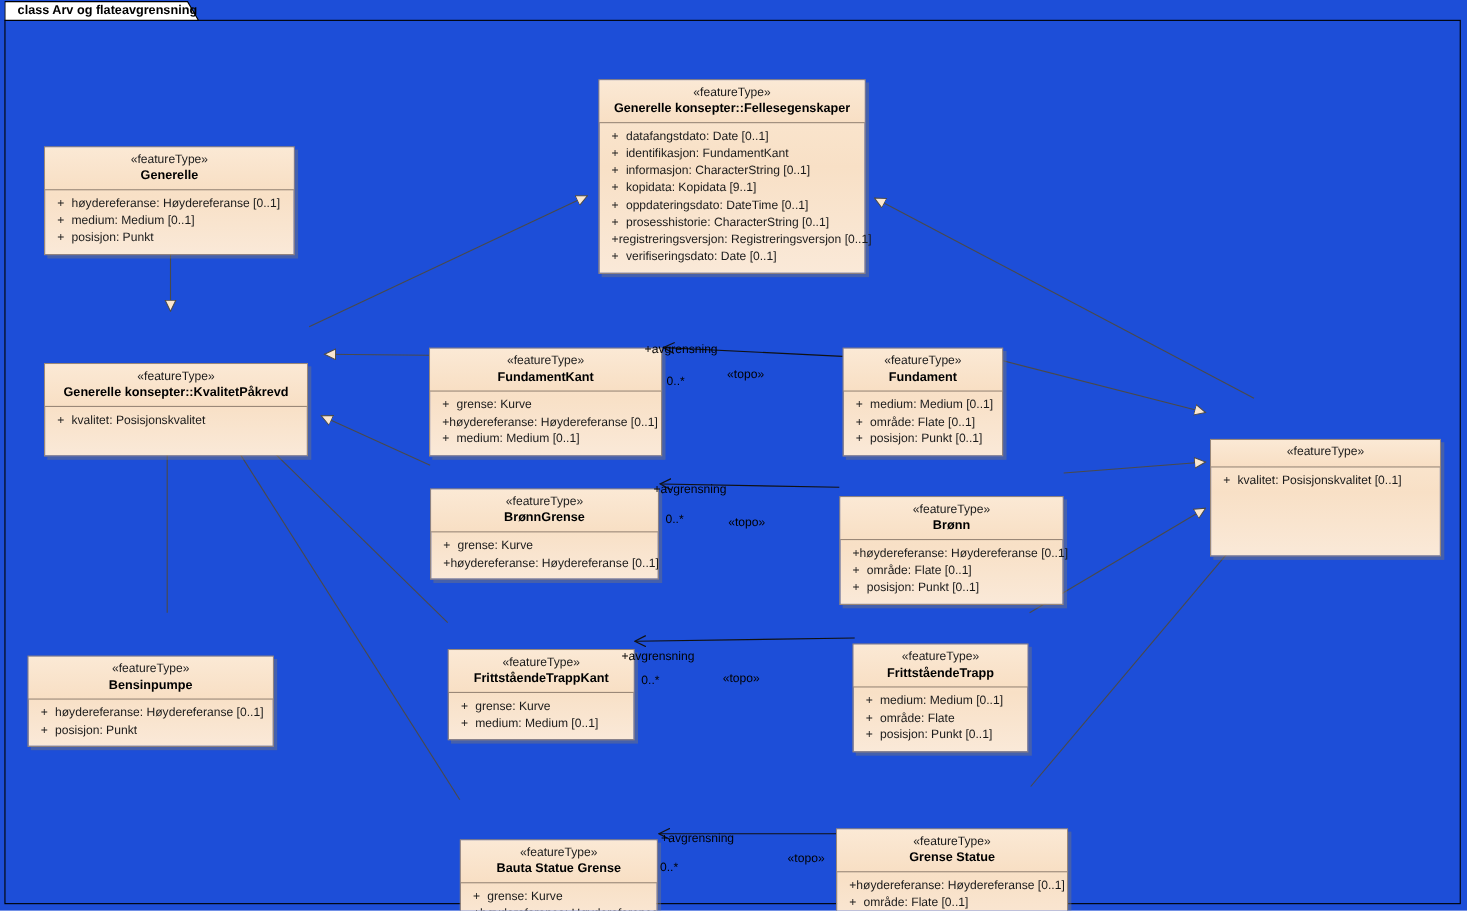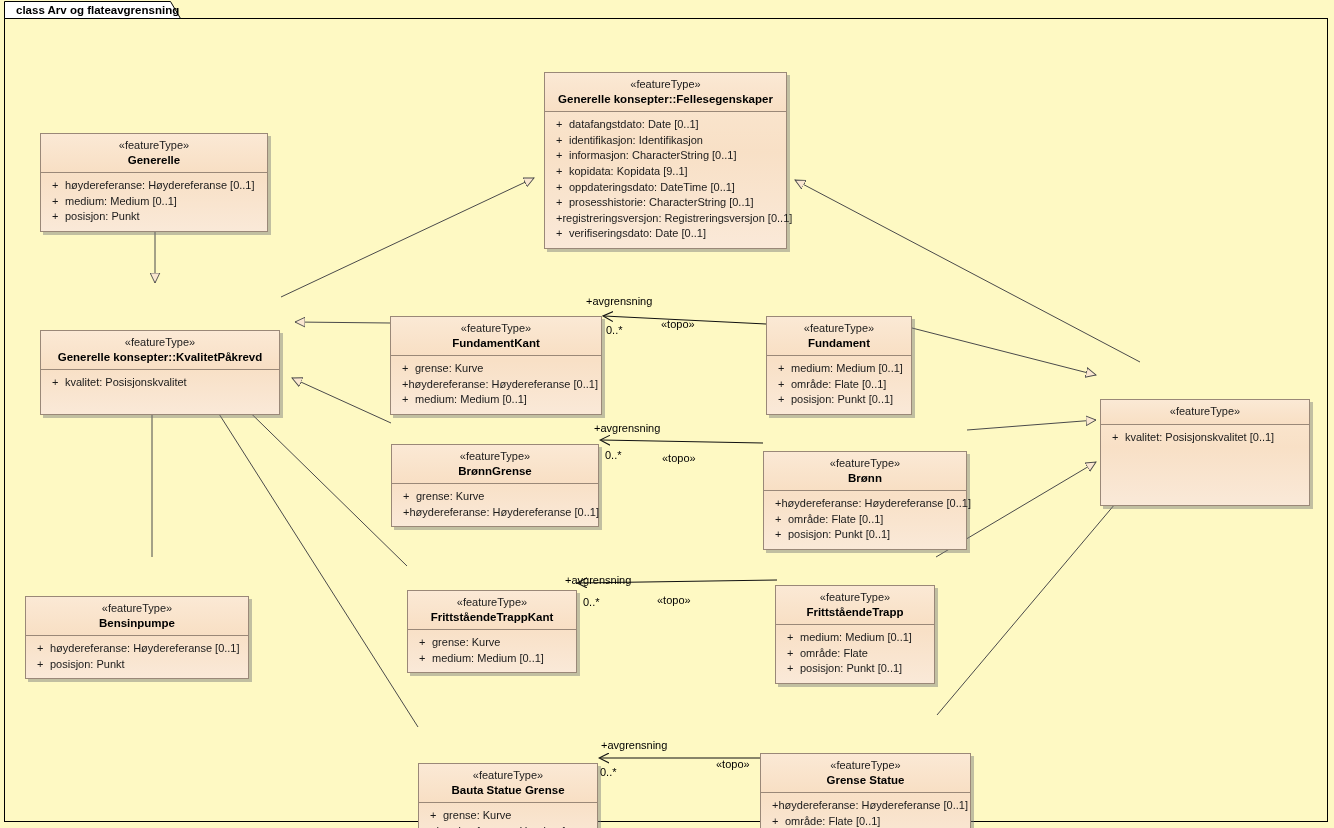--- a/index.html
+++ b/index.html
@@ -7,21 +7,21 @@
     padding: 0;
     background: #ffffff;
   }
   body {
     font-family: "Liberation Sans", sans-serif;
   }
   #diagram-root {
     position: relative;
     width: 1334px;
     height: 828px;
-    background: #fef9c3;
+    background: #1d4ed8;
     overflow: hidden;
   }
   
   #frame-border {
     position: absolute;
     left: 4px;
     top: 18px;
     width: 1324px;
     height: 804px;
     border: 1px solid #000000;
@@ -98,20 +98,21 @@
     box-sizing: border-box;
     color: #1a1a1a;
   }
   
   .edge-label {
     position: absolute;
     font-size: 11px;
     color: #000;
     white-space: nowrap;
     background: transparent;
+    margin-top: 17px;
   }
   .edge-label.role { color: #000; }
   .edge-label.mult { color: #000; }
   .edge-label.stereo { color: #000; }
 </style>
 </head>
 <body>
 
 <div id="diagram-root">
 
@@ -199,21 +200,21 @@
       <span class="uml-stereo">«featureType»</span>
       <span class="uml-name italic">Generelle konsepter::Fellesegenskaper</span>
     </div>
     <div class="uml-attrs">
       <div class="uml-attr">
           <span class="vis">+</span>
           <span>datafangstdato: Date [0..1]</span>
         </div>
       <div class="uml-attr">
           <span class="vis">+</span>
-          <span>identifikasjon: Identifikasjon</span>
+          <span>identifikasjon: FundamentKant</span>
         </div>
       <div class="uml-attr">
           <span class="vis">+</span>
           <span>informasjon: CharacterString [0..1]</span>
         </div>
       <div class="uml-attr">
           <span class="vis">+</span>
           <span>kopidata: Kopidata [9..1]</span>
         </div>
       <div class="uml-attr">

